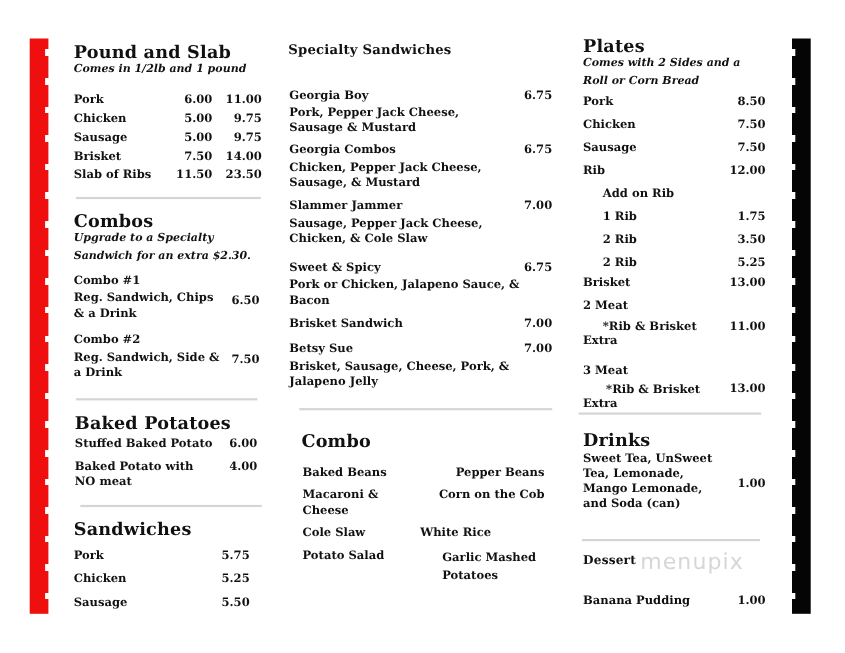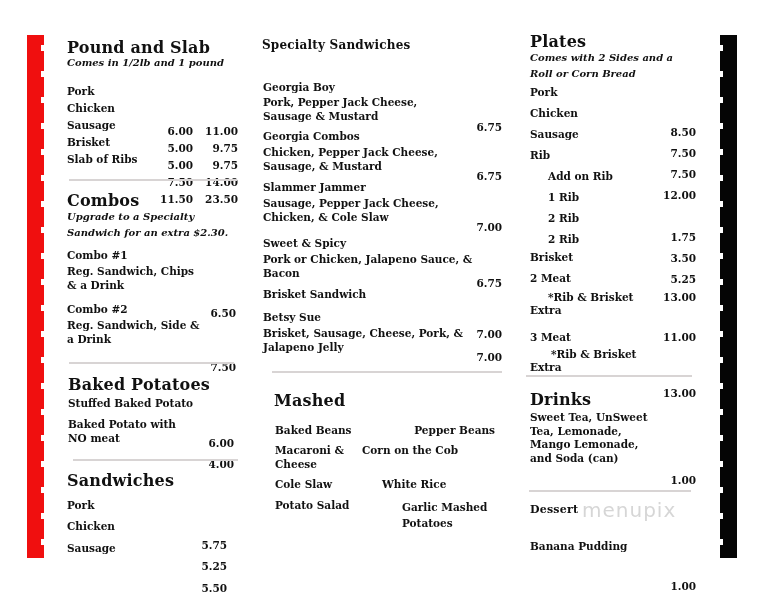--- a/index.html
+++ b/index.html
@@ -17,21 +17,21 @@
 
   .col { position: absolute; top: 0; }
   .col-1 { left: 67px; width: 172px; }
   .col-2 { left: 262px; width: 242px; }
   .col-3 { left: 529px; width: 170px; }
 
   .abs { position: absolute; white-space: nowrap; }
   .h { font-size: 16px; font-weight: bold; letter-spacing: 0.2px; }
   .sub { font-size: 10px; font-style: italic; }
   .t { font-size: 10.5px; }
-  .p { font-size: 10.5px; text-align: right; margin-top: 40px; }
+  .p { font-size: 10.5px; text-align: right; }
   .rule { position: absolute; height: 2px; background: #d8d4d4; }
   .wrap { white-space: normal; line-height: 13.5px; }
 
   .watermark { position: absolute; left: 582px; top: 498px; font-family: "DejaVu Sans", sans-serif; font-size: 20px; color: rgba(180,180,180,0.55); font-weight: normal; letter-spacing: 1px; }
 </style>
 </head>
 <body>
 
 <div class="stripe red"></div>
 <div class="stripe black"></div>
@@ -113,28 +113,28 @@
 
   <div class="abs t" style="top:288px;left:1px">Brisket Sandwich</div>
   <div class="abs p" style="top:288px;left:200px;width:40px">7.00</div>
 
   <div class="abs t" style="top:311px;left:1px">Betsy Sue</div>
   <div class="abs p" style="top:311px;left:200px;width:40px">7.00</div>
   <div class="abs t wrap" style="top:327px;left:1px;width:210px">Brisket, Sausage, Cheese, Pork, &amp; Jalapeno Jelly</div>
 
   <div class="rule" style="top:371px;left:10px;width:230px"></div>
 
-  <div class="abs h" style="top:391px;left:12px">Mashed</div>
+  <div class="abs h" style="top:391px;left:12px">Combo</div>
   <div class="abs t" style="top:424px;left:13px">Baked Beans</div>
   <div class="abs t wrap" style="top:444px;left:13px;width:80px">Macaroni &amp; Cheese</div>
   <div class="abs t" style="top:478px;left:13px">Cole Slaw</div>
   <div class="abs t" style="top:499px;left:13px">Potato Salad</div>
 
   <div class="abs t" style="top:424px;left:120px;width:113px;text-align:right">Pepper Beans</div>
-  <div class="abs t" style="top:444px;left:100px;width:133px;text-align:left">Corn on the Cob</div>
+  <div class="abs t" style="top:444px;left:100px;width:133px;text-align:right">Corn on the Cob</div>
   <div class="abs t" style="top:478px;left:120px;width:113px;text-align:left">White Rice</div>
   <div class="abs t wrap" style="top:499px;left:140px;width:93px;text-align:left;line-height:16px">Garlic Mashed Potatoes</div>
 </div>
 
 <div class="col col-3">
   <div class="abs h" style="top:32px;left:1px">Plates</div>
   <div class="abs sub wrap" style="top:50px;left:1px;width:168px;line-height:16px">Comes with 2 Sides and  a Roll or Corn Bread</div>
 
   <div class="abs t" style="top:86px;left:1px">Pork</div>
   <div class="abs p" style="top:86px;left:125px;width:42px">8.50</div>

